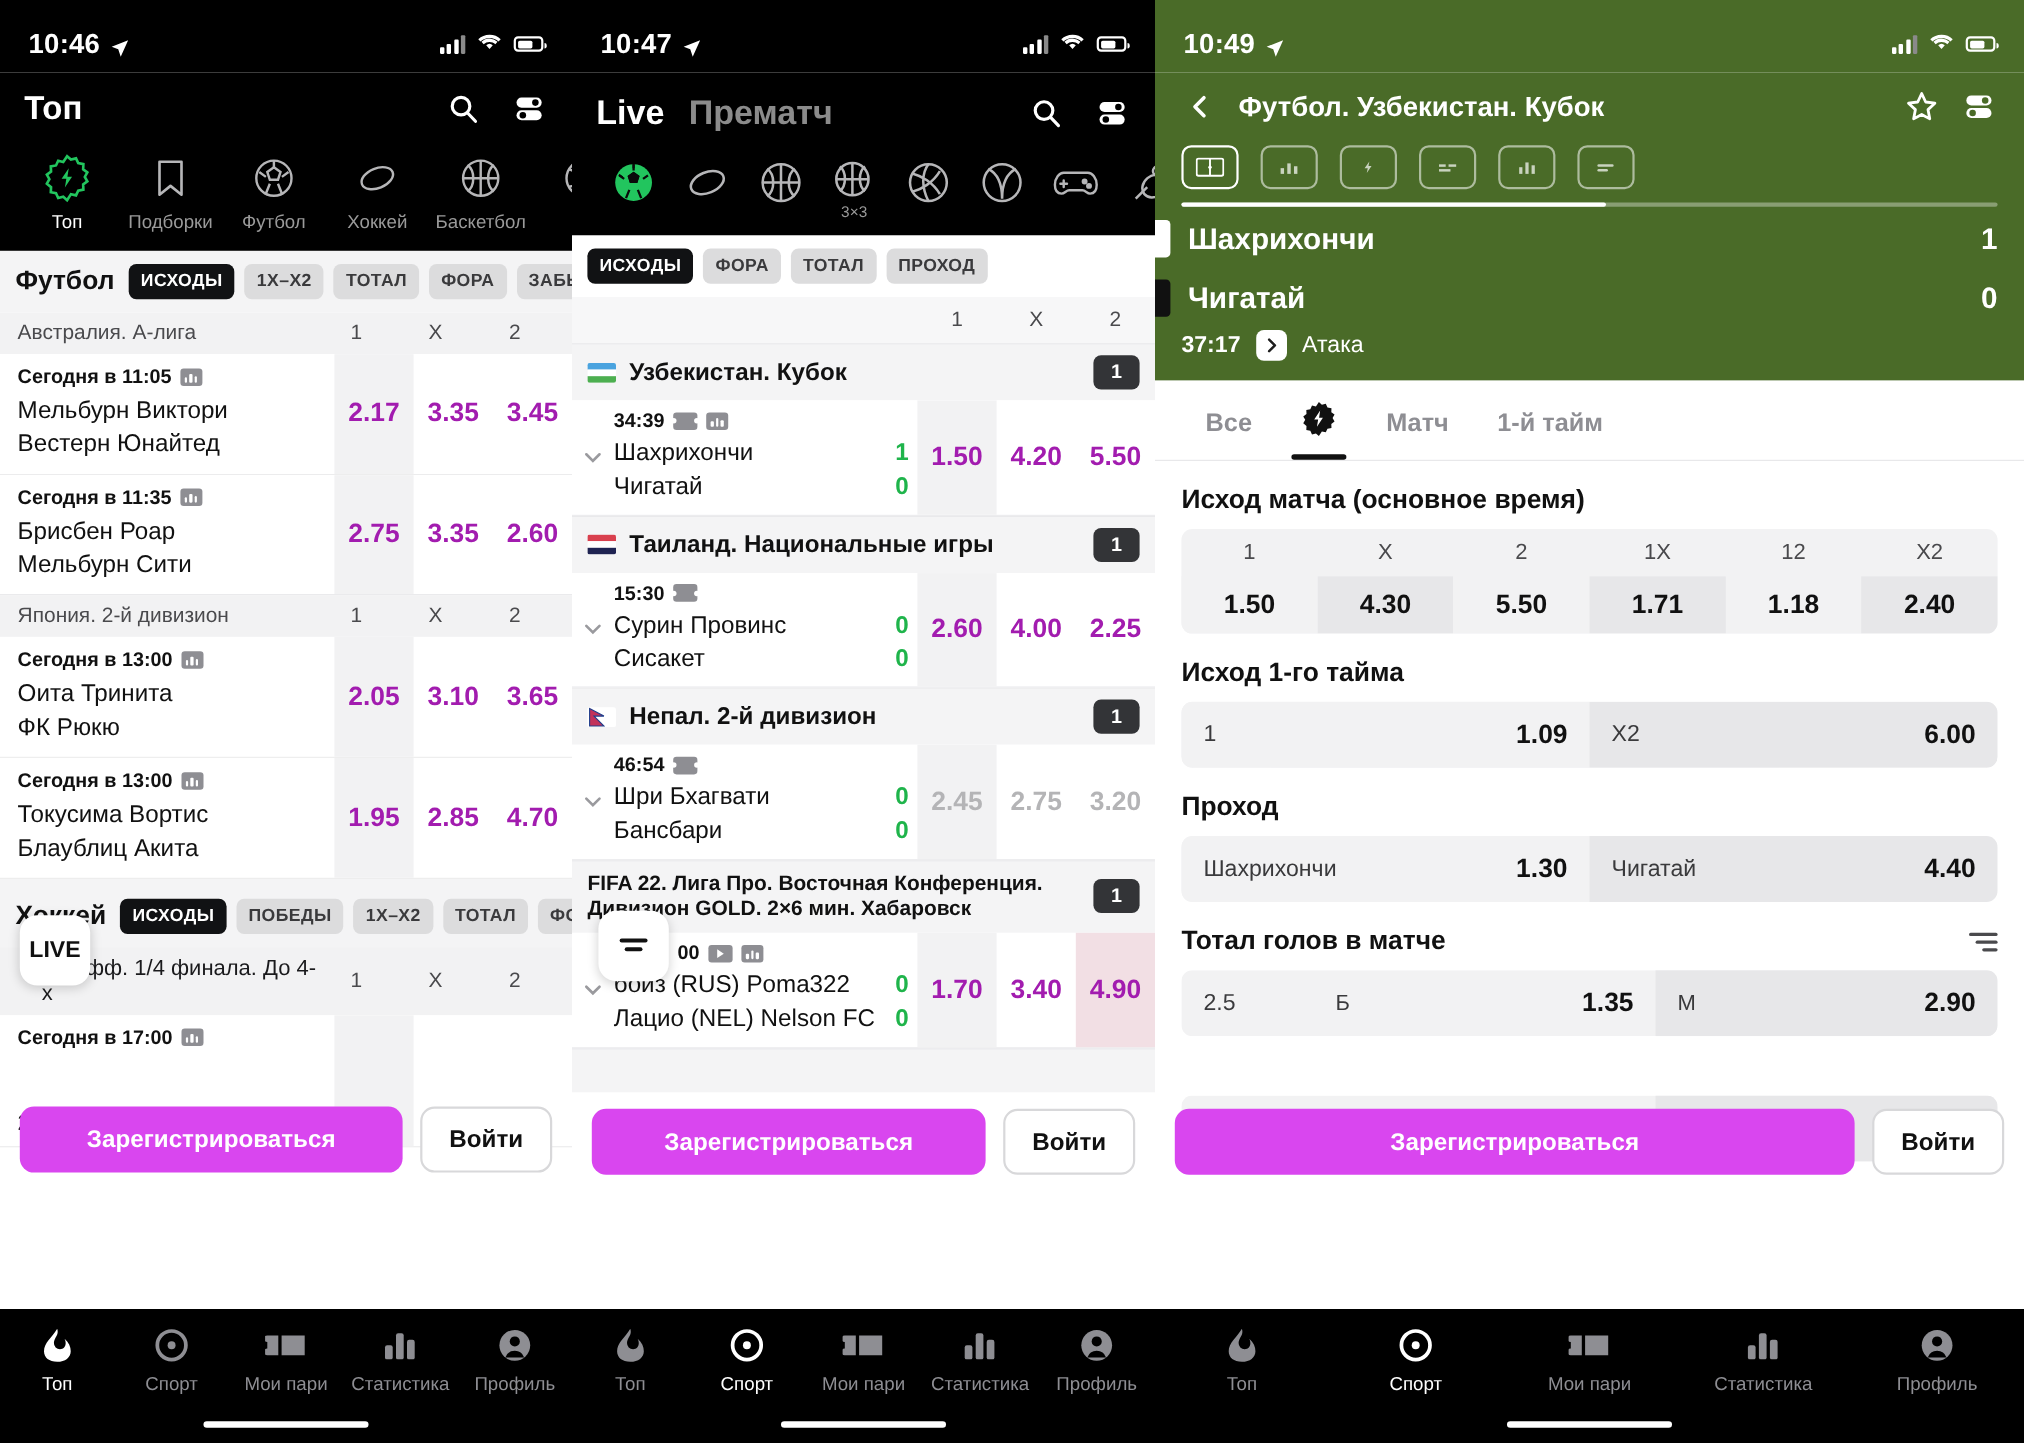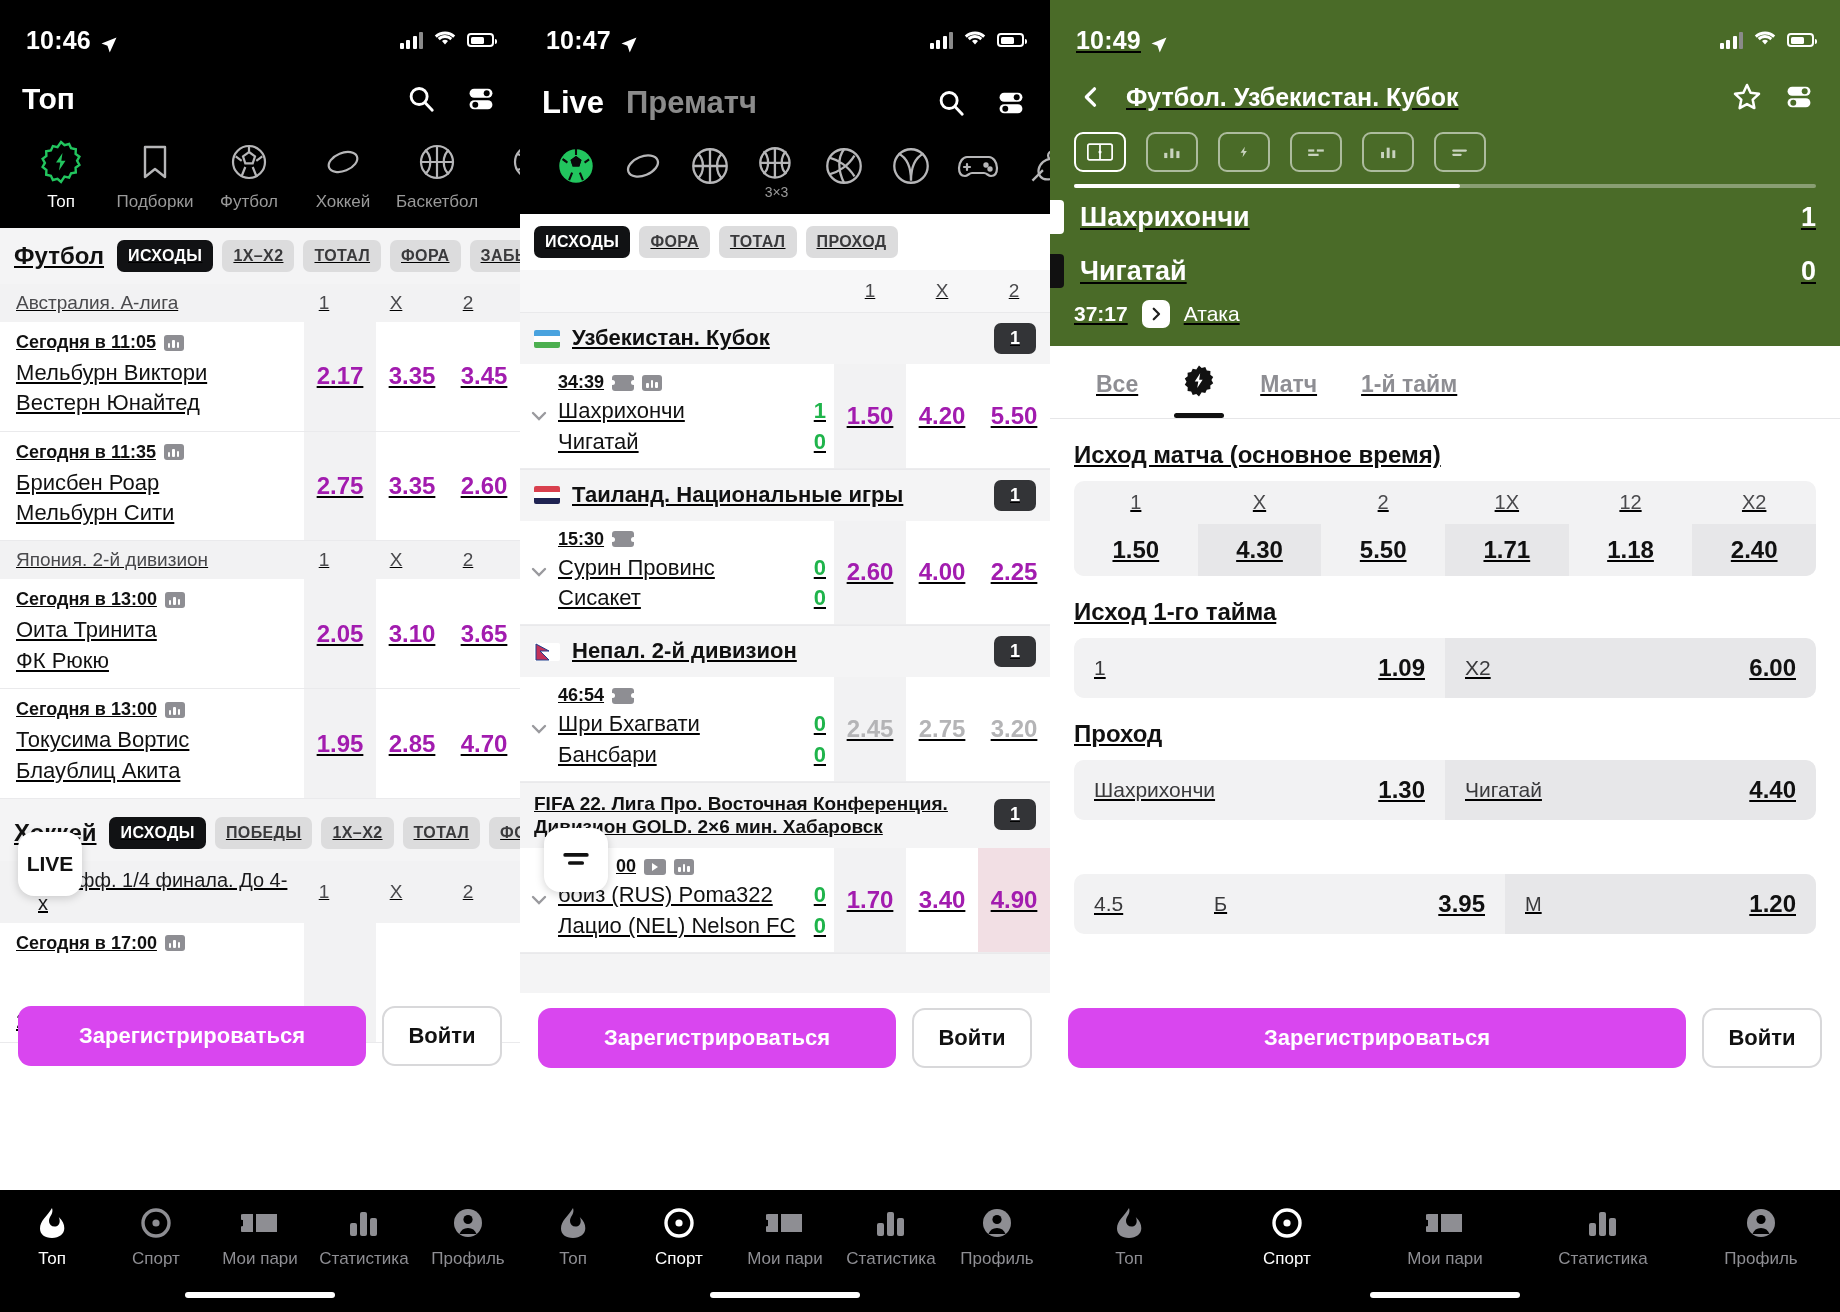--- a/index.html
+++ b/index.html
@@ -1,19 +1,19 @@
 <!DOCTYPE html>
 <html><head>
 <meta charset="utf-8">
 <style>
   * { box-sizing: border-box; margin:0; padding:0; }
   html,body { width:1840px; height:1312px; background:#000; }
   body { font-family:"Liberation Sans", sans-serif; -webkit-font-smoothing:antialiased; }
 
-  .screens { display:flex; width:1840px; height:1312px;text-decoration:underline; }
+  .screens { display:flex; width:1840px; height:1312px; }
   .phone { position:relative; overflow:hidden; background:#fff; }
   .p1 { width:520px; }
   .p2 { width:530px; }
   .p3 { width:790px; }
 
   
   .statusbar { height:66px; background:#000; color:#fff; display:flex;
                align-items:center; justify-content:space-between;
                padding:14px 26px 0 26px; }
   .sb-left { display:flex; align-items:center; gap:9px; font-size:25px; font-weight:700; letter-spacing:.2px;}
@@ -1006,20 +1006,41 @@
         <span class="k">Шахрихончи</span>
         <span class="v">1.30</span>
       </div>
       <div class="cell">
         <span class="k">Чигатай</span>
         <span class="v">4.40</span>
       </div>
     </div>
   </div>
 
+  <div class="sect-title">
+    <span class="sp">Тотал голов в матче</span>
+    <span class="list-ic">
+          <i></i>
+          <i></i>
+          <i></i>
+        </span>
+  </div>
+  <div class="mk-card" style="margin-bottom:10px;">
+    <div class="tot-row">
+      <span class="ln">2.5</span>
+      <span class="seg">
+        <span class="k">Б</span>
+        <span class="v">1.35</span>
+      </span>
+      <span class="seg sh">
+        <span class="k">М</span>
+        <span class="v">2.90</span>
+      </span>
+    </div>
+  </div>
   <div class="mk-card" style="margin-top:54px;">
     <div class="tot-row">
       <span class="ln">4.5</span>
       <span class="seg">
         <span class="k">Б</span>
         <span class="v">3.95</span>
       </span>
       <span class="seg sh">
         <span class="k">М</span>
         <span class="v">1.20</span>

